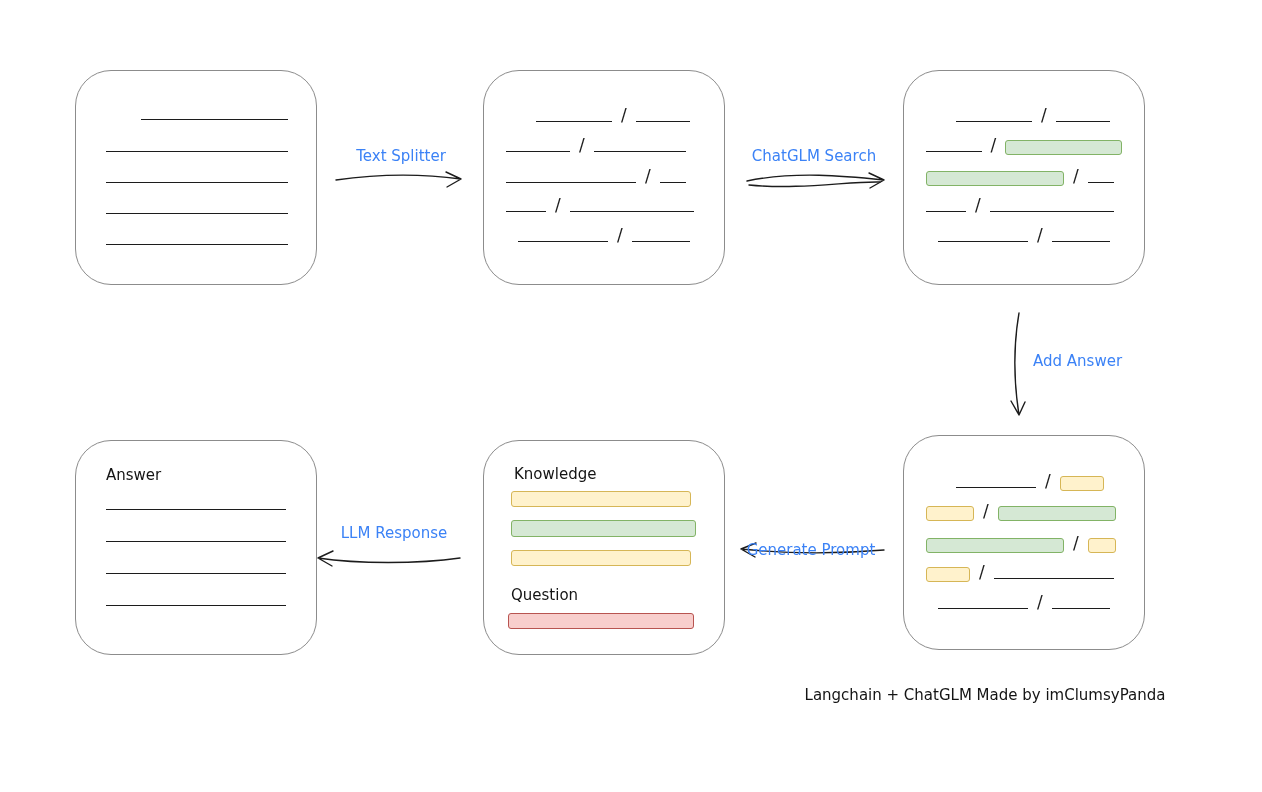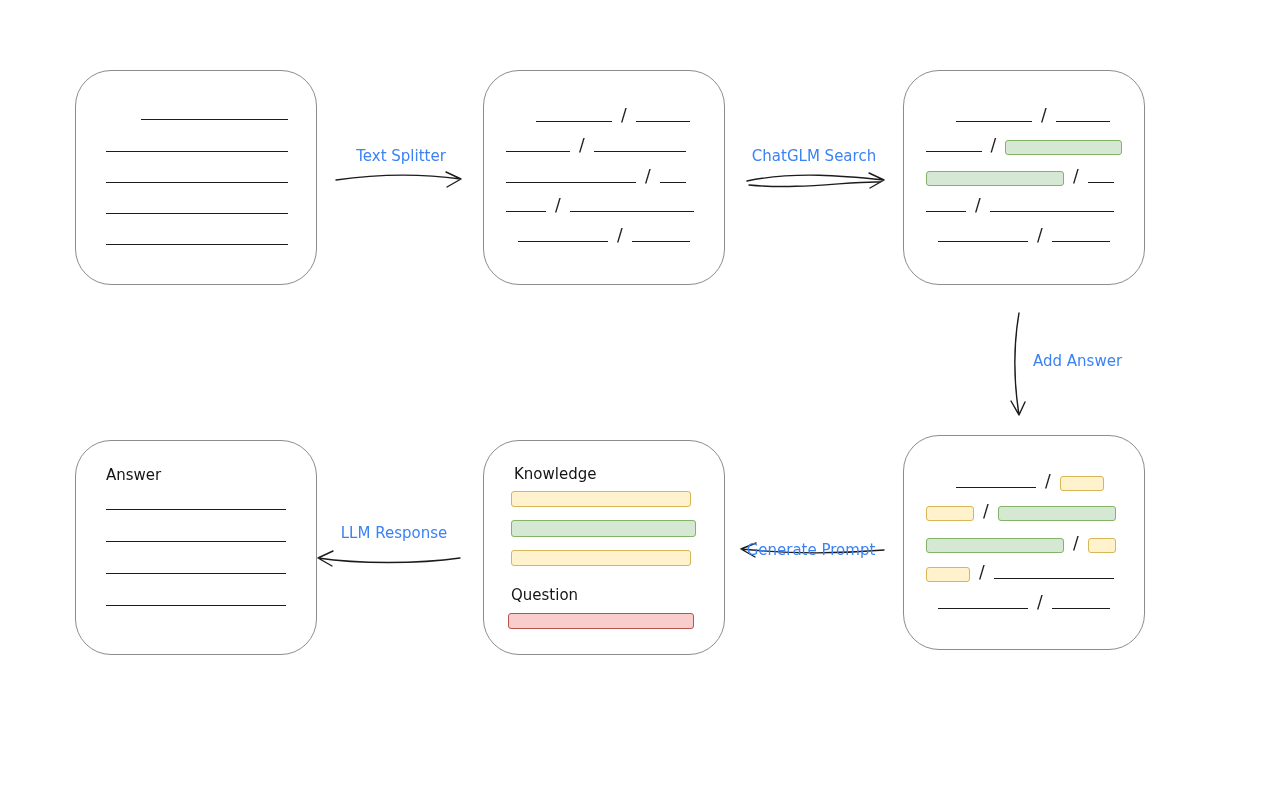--- a/index.html
+++ b/index.html
@@ -151,14 +151,15 @@
     <div class="hline" style="left:30px;top:132px;width:180px;"></div>
     <div class="hline" style="left:30px;top:164px;width:180px;"></div>
   </div>
 
   <div class="label" style="left:337px;top:147px;width:128px;">Text Splitter</div>
   <div class="label" style="left:744px;top:147px;width:140px;">ChatGLM Search</div>
   <div class="label" style="left:1033px;top:352px;width:130px;text-align:left;">Add Answer</div>
   <div class="label" style="left:737px;top:517px;width:148px;margin-top:24px;">Generate Prompt</div>
   <div class="label" style="left:330px;top:524px;width:128px;">LLM Response</div>
 
+  <div class="footer" style="left:770px;top:686px;width:430px;">Langchain + ChatGLM Made by imClumsyPanda</div>
 
 </div>
 
 </body></html>

